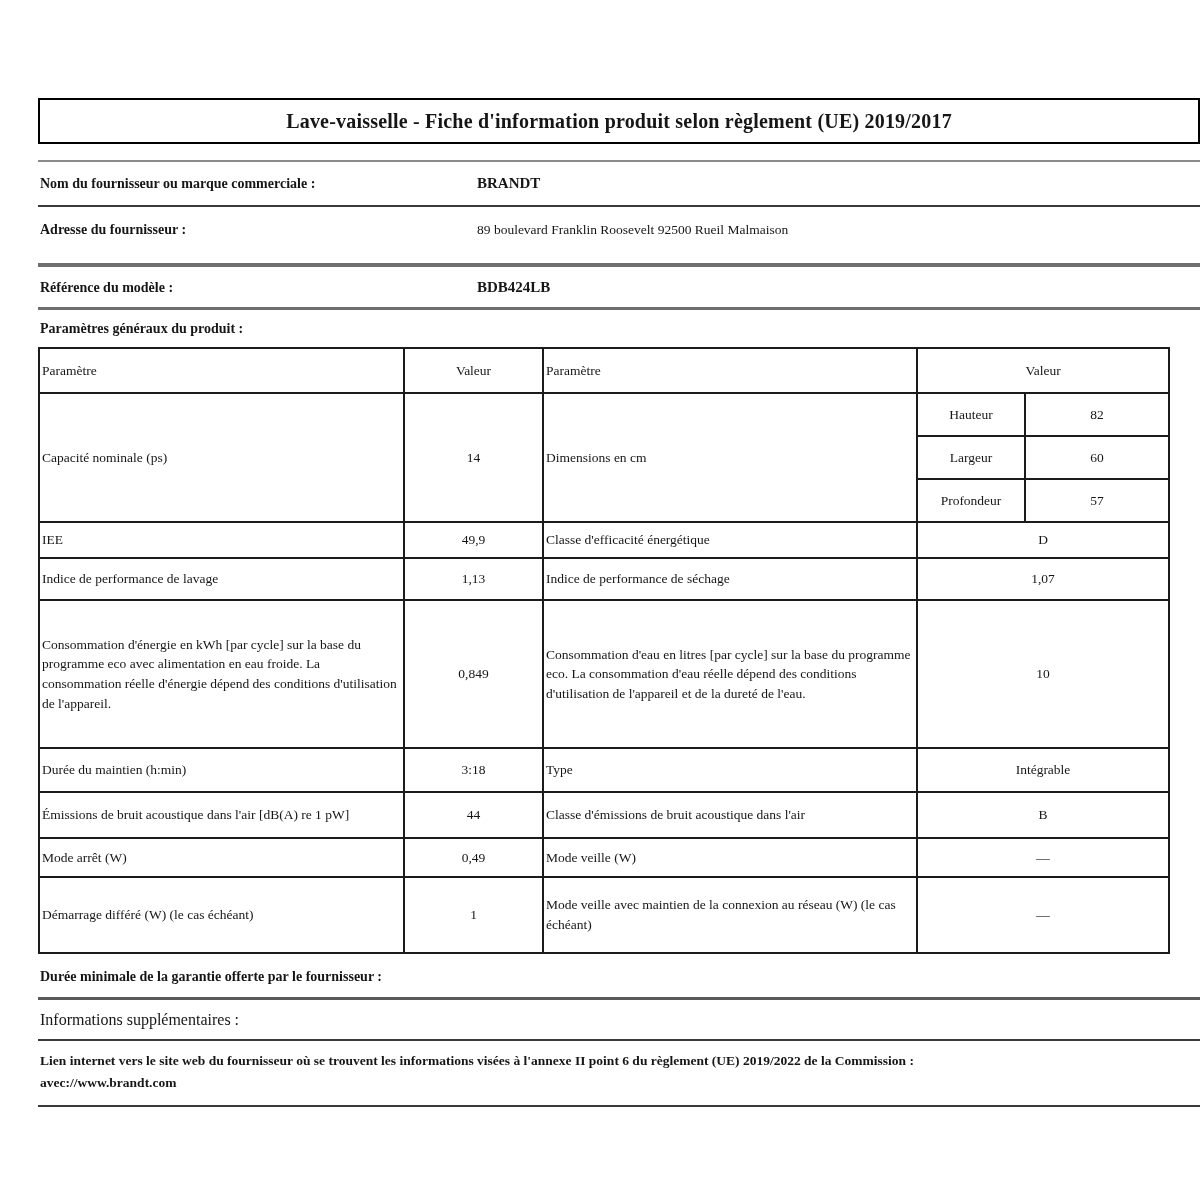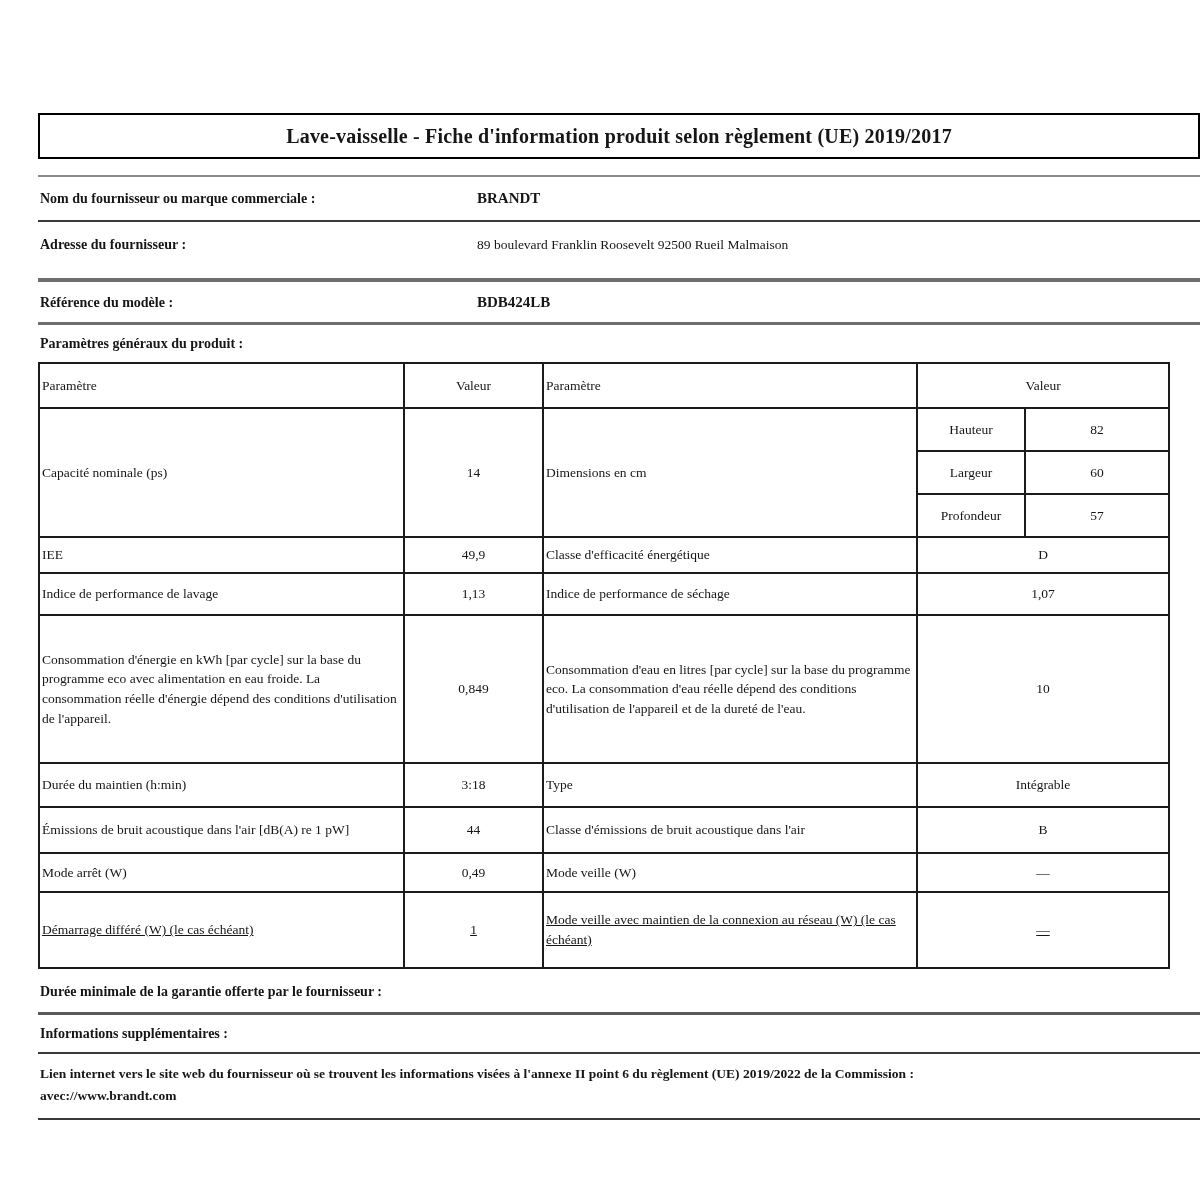--- a/index.html
+++ b/index.html
@@ -8,21 +8,21 @@
     width: 1200px;
     height: 1200px;
     background: #ffffff;
     font-family: "Liberation Serif", "DejaVu Serif", serif;
     color: #161616;
     overflow: hidden;
   }
   .content {
     position: absolute;
     left: 38px;
-    top: 113px;
+    top: 98px;
     width: 1162px;
   }
   .title-box {
     border: 2px solid #000000;
     height: 42px;
     display: flex;
     align-items: center;
     justify-content: center;
     margin-bottom: 16px;
   }
@@ -66,30 +66,30 @@
   td.lbl { text-align: left; }
   td.val { text-align: center; }
   tr.h45 { height: 45px; }
   tr.h43 { height: 43px; }
   tr.h36 { height: 36px; }
   tr.h42 { height: 42px; }
   tr.h148 { height: 148px; }
   tr.h44 { height: 44px; }
   tr.h46 { height: 46px; }
   tr.h39 { height: 39px; }
-  tr.h76 { height: 76px; text-decoration: underline; }
+  tr.h76 { height: 76px; }
   .row-warranty {
     font-weight: bold;
     font-size: 14px;
     padding: 15px 0 12px 2px;
     border-bottom: 3px solid #5a5a5a;
   }
   .row-info-label {
-    font-weight: bold;
-    font-size: 14px;
+    font-weight: normal;
+    font-size: 16px;
     padding: 11px 0 10px 2px;
     border-bottom: 2px solid #3a3a3a;
   }
   .row-link {
     font-size: 13.5px;
     padding: 9px 0 10px 2px;
     border-bottom: 2px solid #3a3a3a;
     line-height: 1.65;
     font-weight: bold;
   }

